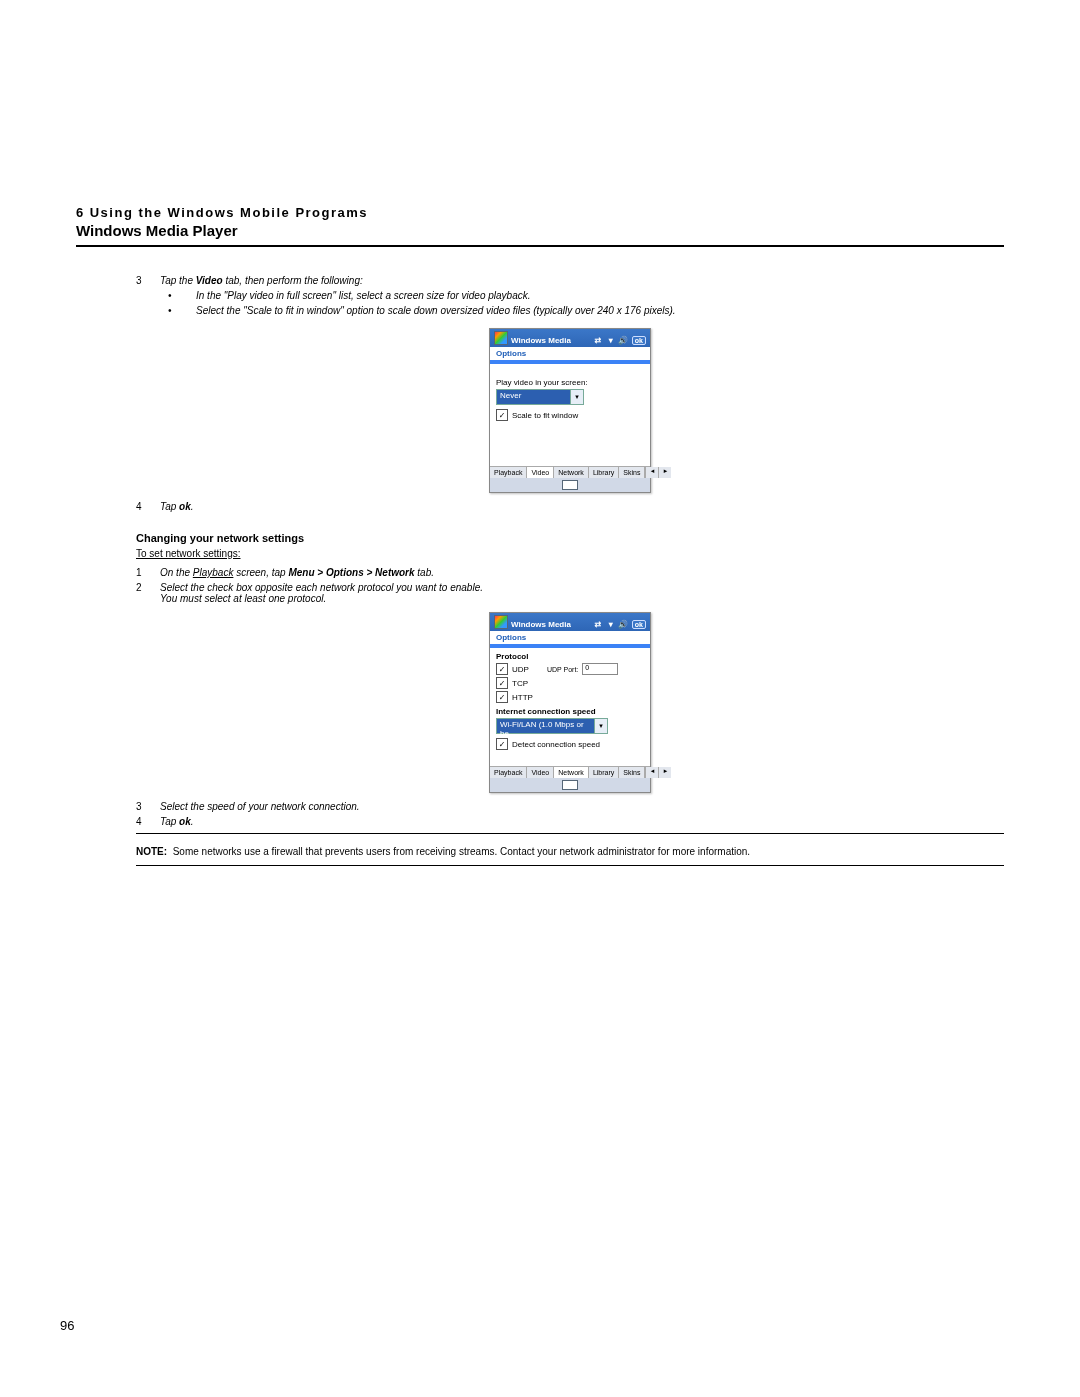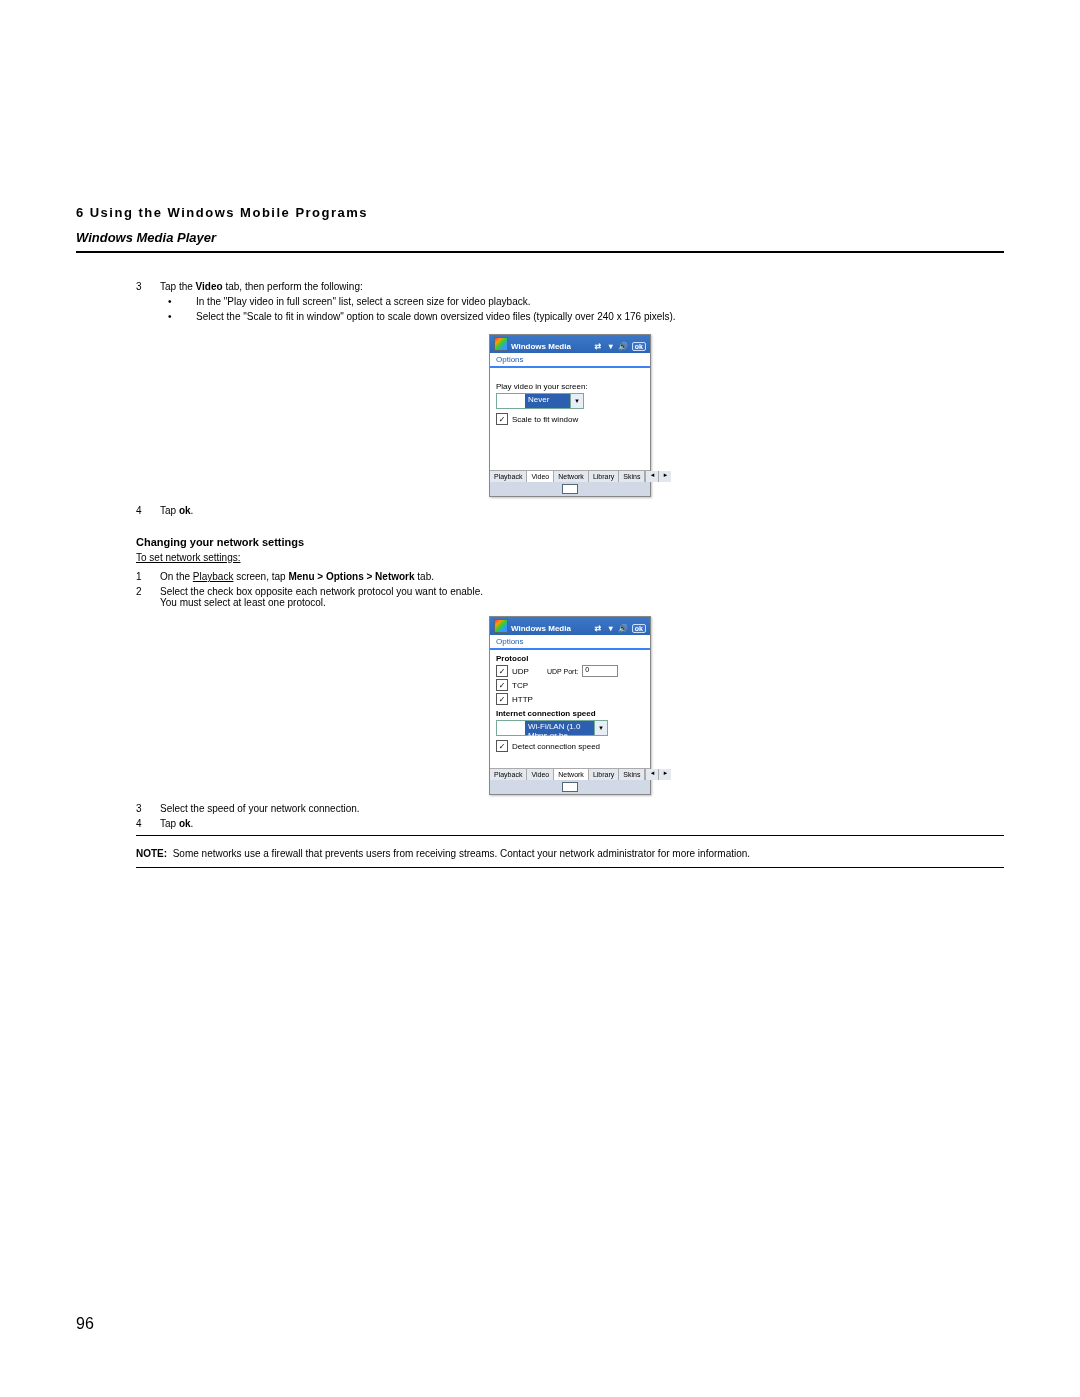--- a/index.html
+++ b/index.html
@@ -16,29 +16,29 @@
     background: #fff;
     margin: 0 auto;
     padding: 205px 76px 60px 76px;
     min-height: 1397px;
     position: relative;
   }
   .header-block { margin-bottom: 28px; }
   .chap-line { display: flex; align-items: baseline; gap: 6px; }
   .chap-num { font-weight: bold; font-size: 13px; letter-spacing: 0.5px; }
   .chap-title { font-weight: bold; font-size: 13px; letter-spacing: 1.5px; }
-  .sub-title { font-weight: bold; font-style: italic; font-size: 13px; margin-top: 10px; }
+  .sub-title { font-weight: bold; font-size: 15px; margin-top: 2px; }
   .hr-thick { border: none; border-top: 2px solid #000; margin: 6px 0 0 0; }
   .hr-thin { border: none; border-top: 1px solid #000; margin: 4px 0 12px 0; }
 
   .body { margin-left: 60px; }
   ol.num { list-style: none; padding: 0; margin: 0 0 6px 0; }
   ol.num > li { display: flex; margin-bottom: 4px; }
   ol.num > li > .n { width: 24px; flex-shrink: 0; }
-  ol.num > li > .t { flex: 1; }
+  ol.num > li > .t { flex: 1; font-style: italic; }
   ul.bul { list-style: none; padding: 0; margin: 4px 0 0 22px; }
   ul.bul > li::before { content: "•"; display: inline-block; width: 14px; }
   ul.bul > li { margin-bottom: 4px; text-indent: -14px; padding-left: 14px; }
 
   .h4 { font-weight: bold; margin: 20px 0 4px 0; font-size: 11px; }
   .para { margin: 0 0 8px 0; }
   .underline { text-decoration: underline; }
 
   
   .phone {
@@ -67,29 +67,29 @@
   }
   .titlebar .spacer { flex: 1; }
   .tb-icon {
     width: 10px; height: 10px; display:inline-flex; align-items:center; justify-content:center;
     font-size: 8px; color:#fff;
   }
   .ok-btn {
     background:#3b77c8; border:1px solid #cdf; color:#fff; font-size:7px; padding:0 2px; border-radius:2px;
   }
   .sub-bar {
-    padding: 2px 6px; color: #205fb8; font-weight: normal; font-size: 8px;
-    border-bottom: 2px solid #3b82f6;
+    padding: 2px 6px; color: #205fb8; font-weight: bold; font-size: 8px;
+    border-bottom: 4px solid #3b82f6;
   }
   .phone-body { padding: 6px; height: 90px; }
   .field-label { font-size:8px; margin-bottom:2px; }
   .select-box {
     border: 1px solid #7a9; display:flex; height: 14px; width: 86px;
   }
-  .select-box.highlight .sel-val { background:#2c5fb0; color:#fff;margin-left:28px; }
+  .select-box.highlight .sel-val { background:#2c5fb0; color:#fff; }
   .sel-val { flex:1; padding: 1px 3px; font-size:8px; }
   .sel-arrow { width:12px; background:#e7eef7; border-left:1px solid #7a9; display:flex; align-items:center; justify-content:center; font-size:7px; }
   .cb-row { display:flex; align-items:center; gap:4px; margin-top:4px; font-size:8px; }
   .cb {
     width:10px; height:10px; border:1px solid #555; display:inline-flex; align-items:center; justify-content:center; font-size:8px; color:#000;
   }
   .proto-label { font-weight:bold; font-size:8px; margin-bottom:2px; }
   .udp-row { display:flex; align-items:center; gap:4px; }
   .udp-port-lbl { font-size:7px; margin-left:14px; }
   .udp-port-val { border:1px solid #888; width:30px; height:10px; font-size:7px; padding:0 2px; }
@@ -98,21 +98,21 @@
     display:flex; border-top:1px solid #aaa; font-size:7px;
     background:#e3e7ee;
   }
   .tab { padding:2px 4px; border-right:1px solid #aaa; }
   .tab.active { background:#fff; }
   .tab-nav { display:flex; margin-left:auto; }
   .tab-nav-btn { width:12px; border-left:1px solid #aaa; text-align:center; background:#e3e7ee; }
   .sip-bar { background:#d1d9e7; height:14px; display:flex; justify-content:center; align-items:center; }
   .kbd-icon { width:14px; height:8px; border:1px solid #567; background:#fff; }
 
-  .page-num { position:absolute; bottom:64px; left:76px; font-size:16px; }
+  .page-num { position:absolute; bottom:64px; left:60px; font-size:13px; }
 </style>
 </head>
 <body>
 
 <div class="sheet">
 
   <div class="header-block">
     <div class="chap-line">
       <span class="chap-num">6</span>
       <span class="chap-title">Using the Windows Mobile Programs</span>

